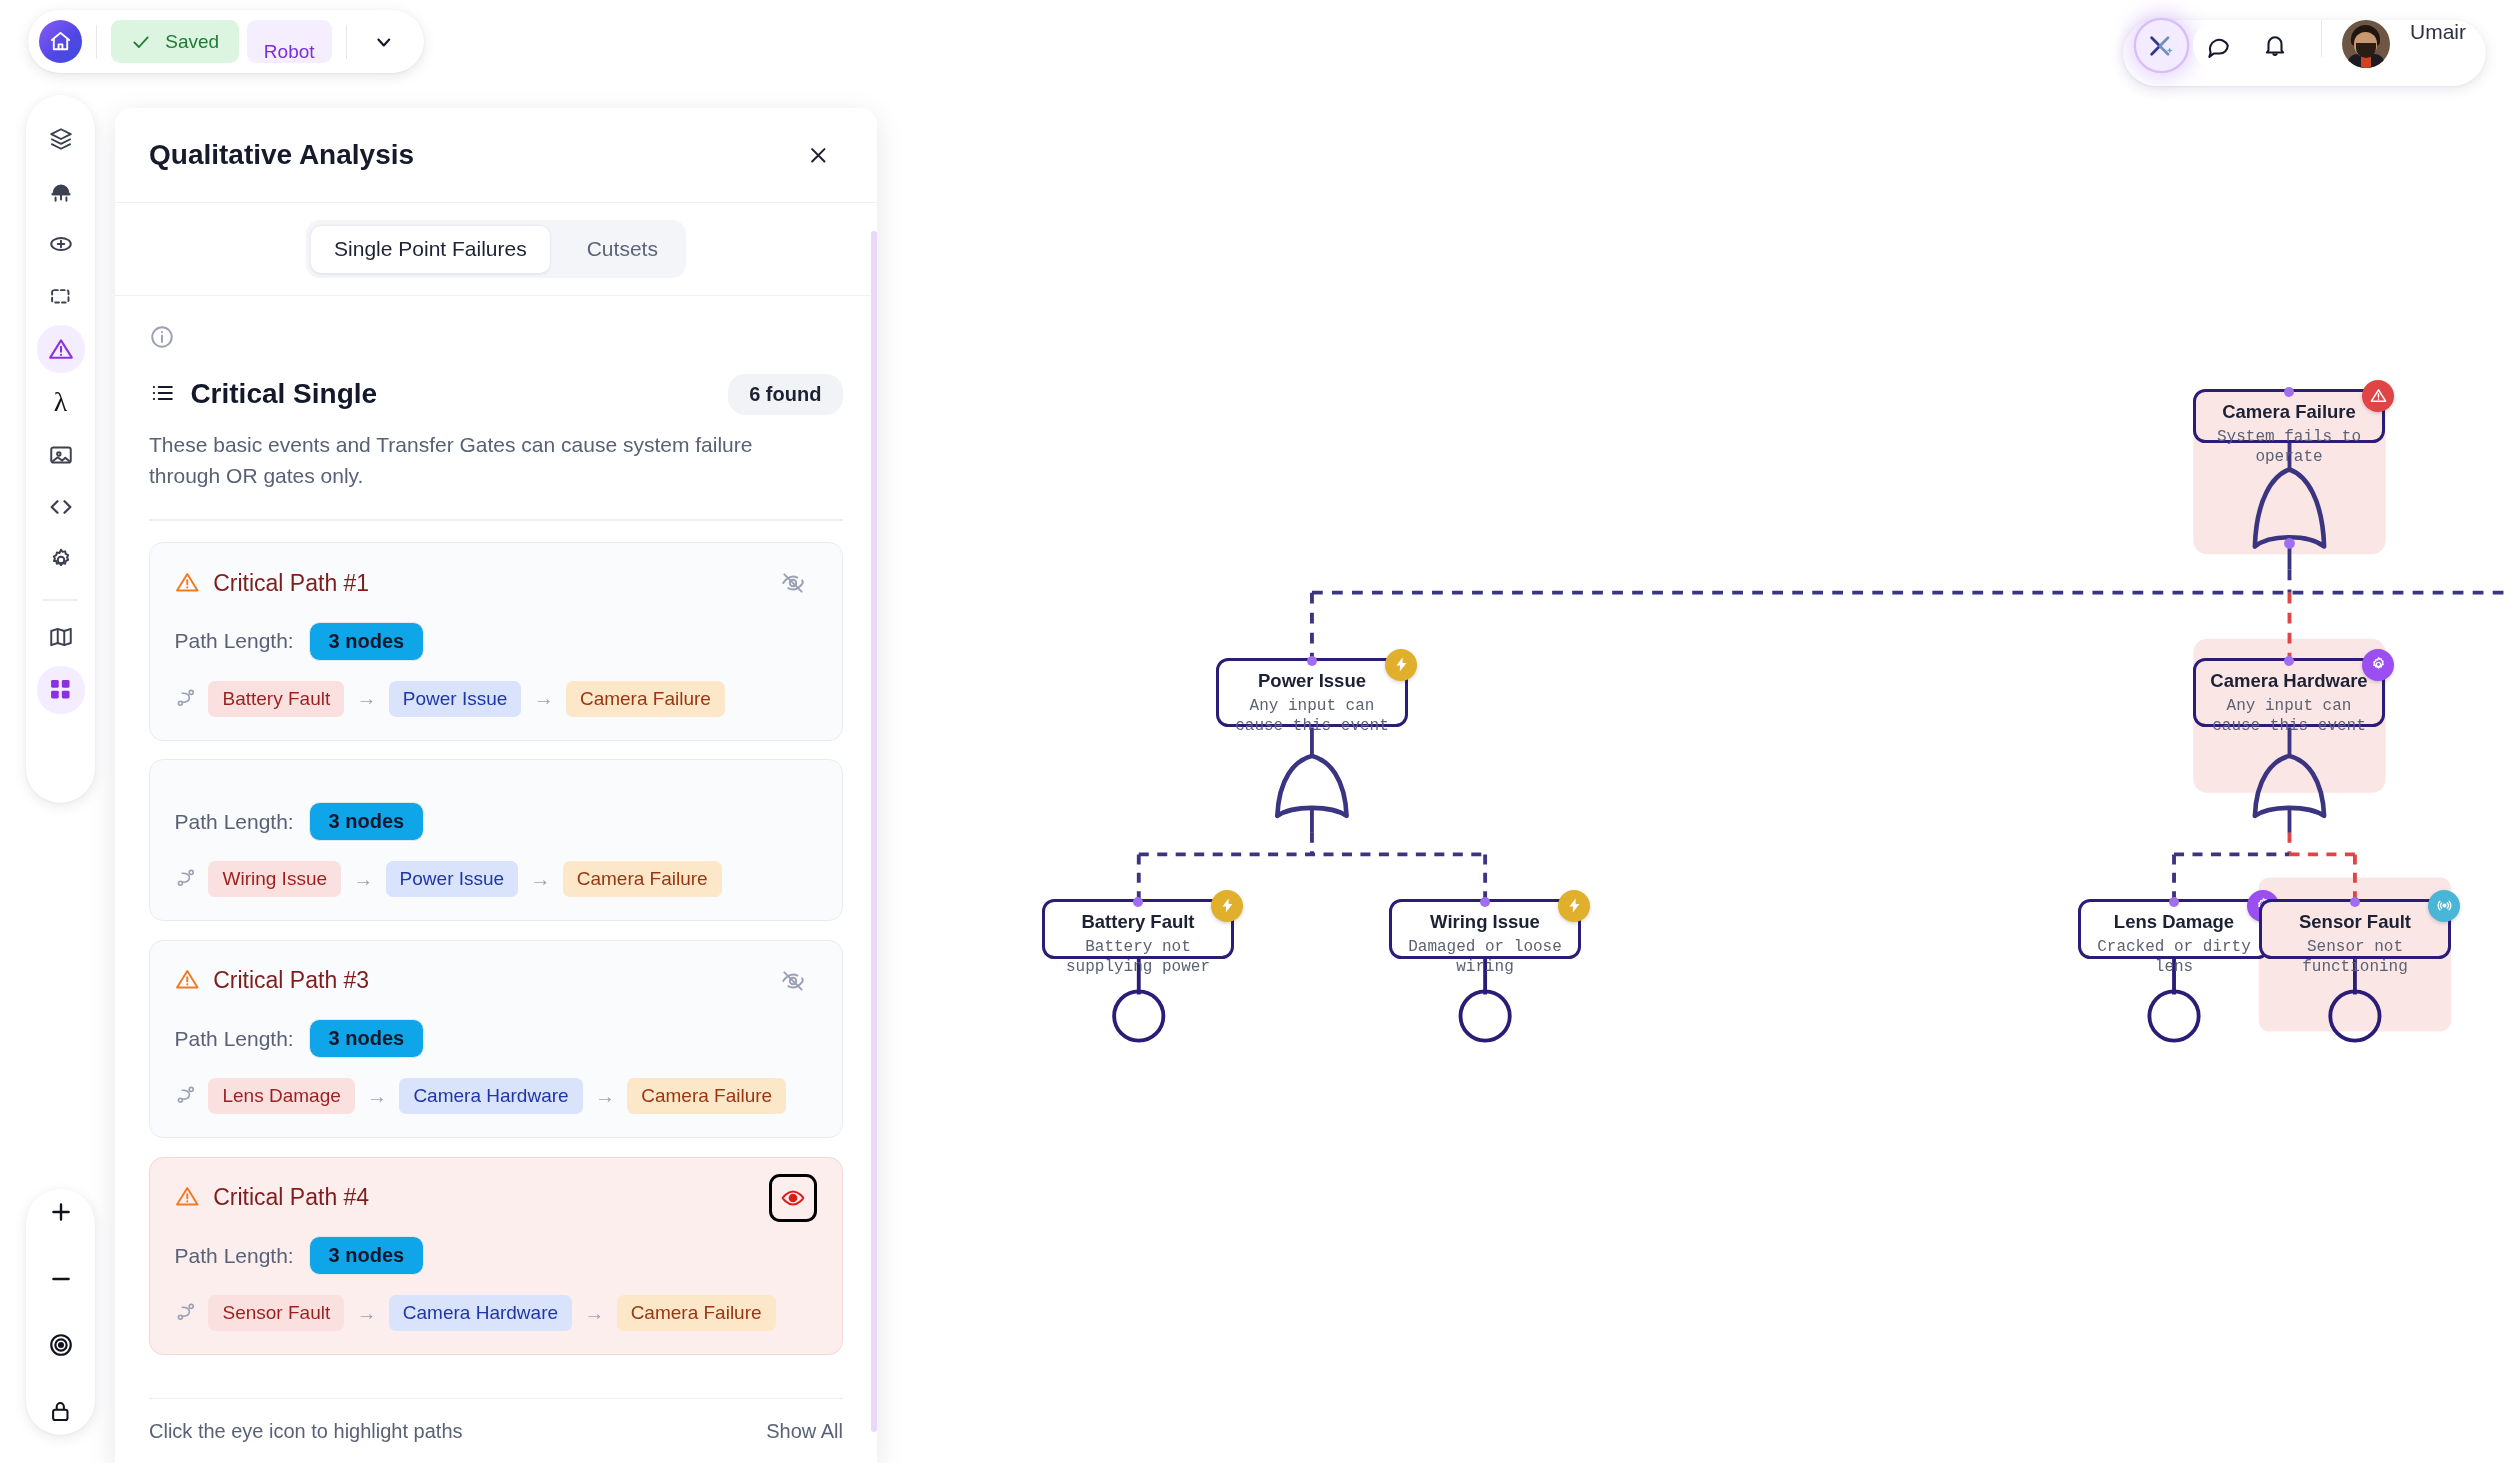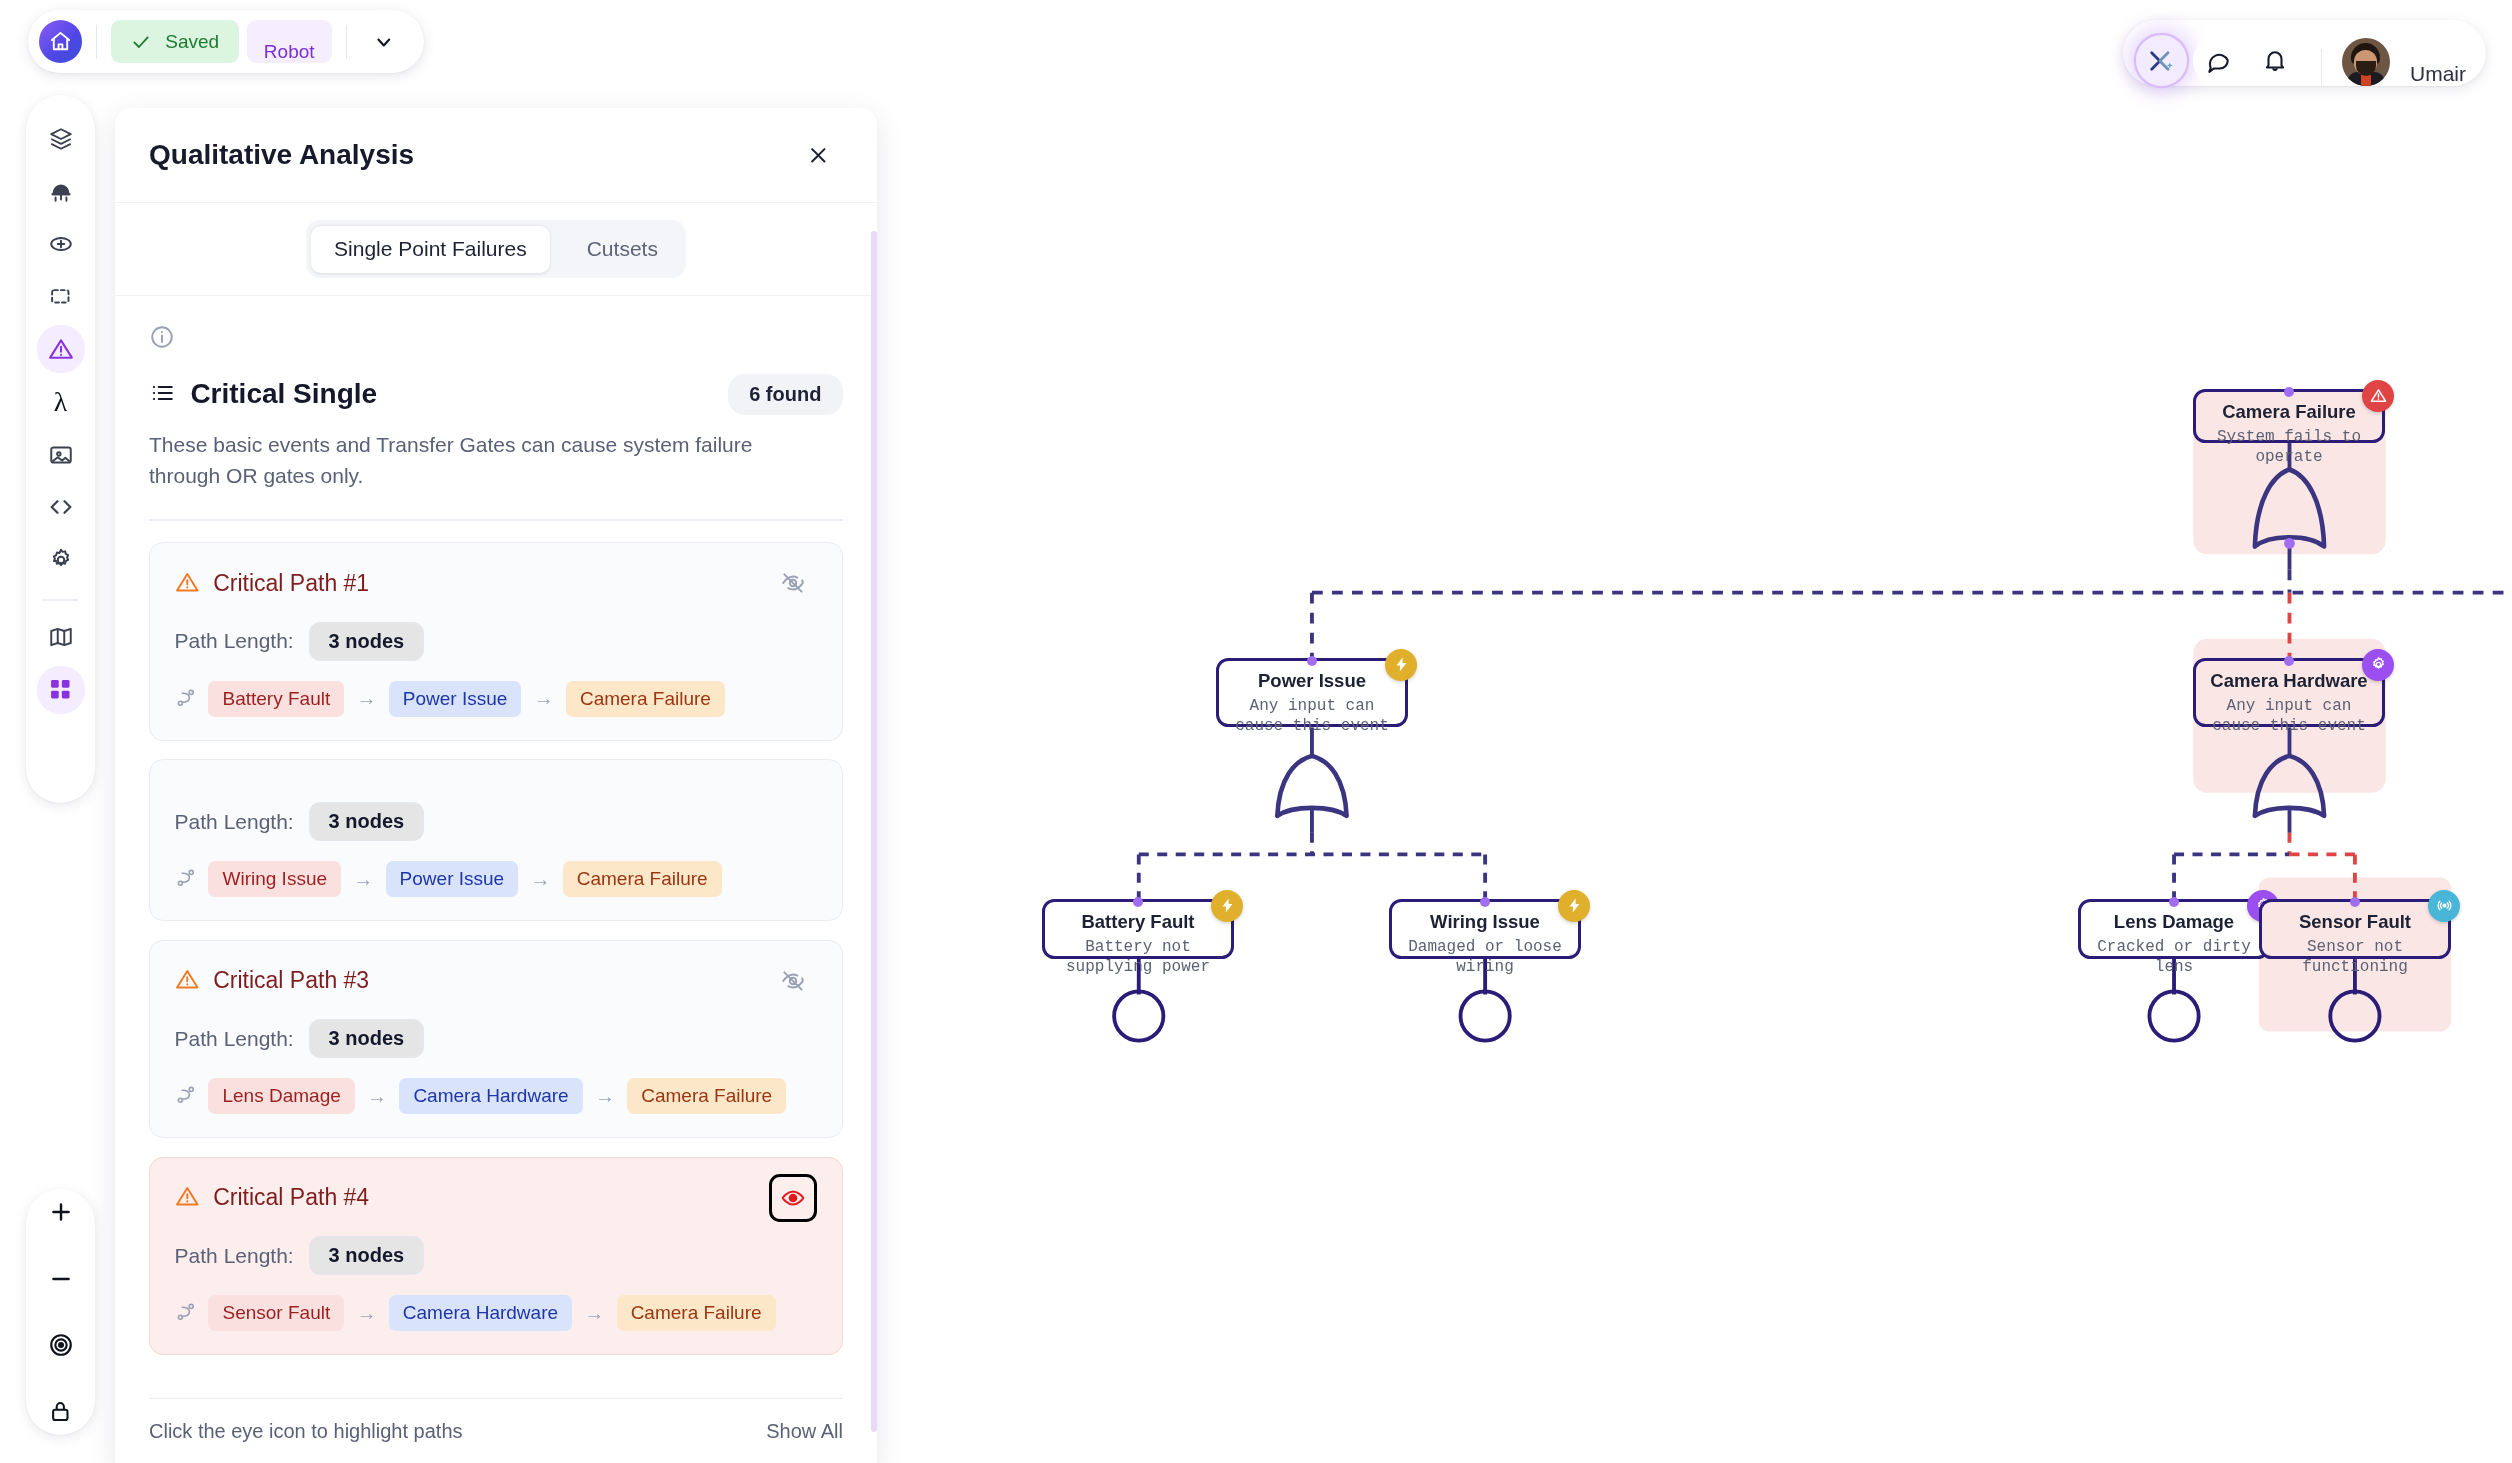--- a/index.html
+++ b/index.html
@@ -38,21 +38,21 @@
   }
   .chev-btn {
     width:46px; height:46px; border-radius:50%;
     display:flex; align-items:center; justify-content:center;
     background:#fff; flex:none;
   }
 
   
   .topbar-right {
     position:absolute; right:26px; top:20px; height:66px;
-    display:flex; align-items:flex-end; gap:6px;
+    display:flex; align-items:flex-start; gap:6px;
     background:#fff; border-radius:34px;
     box-shadow:0 3.1px 14px rgba(20,22,60,.10), 0 0.8px 2.3px rgba(20,22,60,.06);
     padding:0 15.4px 0 12.3px;
   }
   .tr-icon {
     width:51px; height:51px; border-radius:50%;
     display:flex; align-items:center; justify-content:center; background:#fff;
   }
   .tr-icon.active {
     background:#f3ebff;
@@ -141,21 +141,21 @@
   .card-name { font-size:23px; color:#7f1d1d; }
   .eye-btn {
     width:48px; height:48px; border-radius:10.8px;
     display:flex; align-items:center; justify-content:center;
   }
   .eye-btn.focused { border:3.8px solid #000; background:#fdeeee; }
 
   .len-row { display:flex; align-items:center; gap:15.4px; margin-top:20px; }
   .len-lbl { font-size:21px; color:#5a6176; }
   .len-pill {
-    border:1.5px solid #e5e7ee; background:#e5e5e5; border-radius:10.8px;
+    border:1.5px solid #e5e7ee; background:#0ea5e9; border-radius:10.8px;
     padding:7px 18.5px; font-size:20px; font-weight:700; color:#14182a;
   }
   .chain { display:flex; align-items:center; gap:12.3px; margin-top:20px; }
   .chip { border-radius:7px; padding:7px 14px; font-size:19px; white-space:nowrap; }
   .chip.red  { background:#fbe0e0; color:#9c1f1f; }
   .chip.blue { background:#d9e3fb; color:#1f36a8; }
   .chip.amber{ background:#fce7c8; color:#9a3612; }
   .arrow { color:#9aa1b4; font-size:20px; }
 
   .panel-foot {

